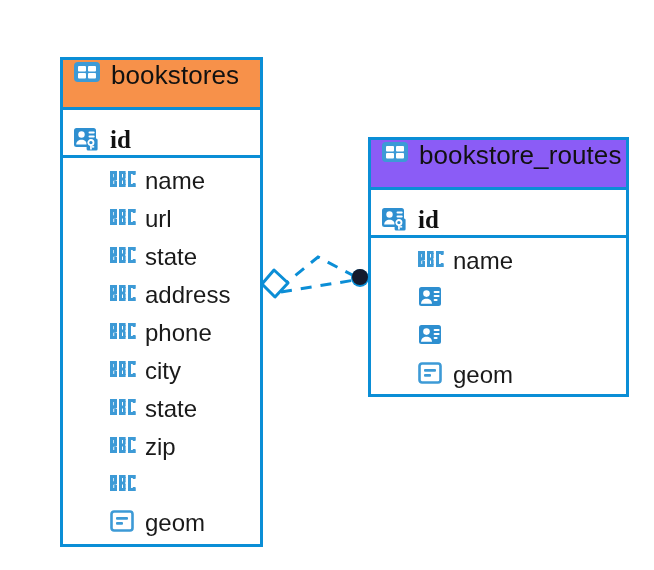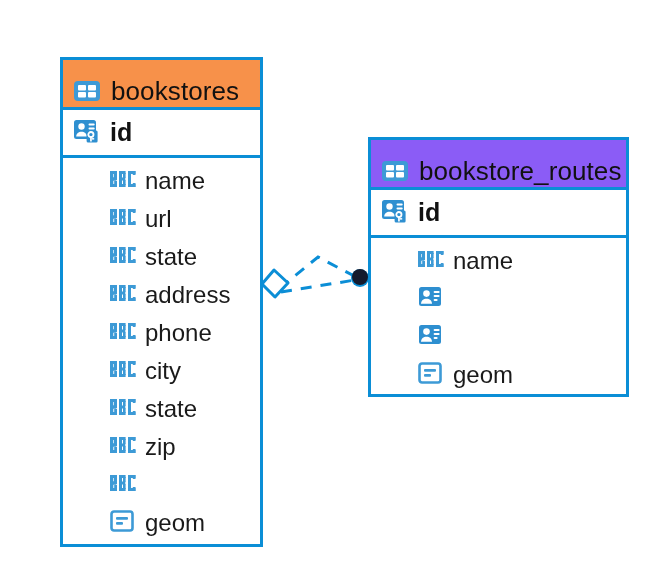--- a/index.html
+++ b/index.html
@@ -14,42 +14,43 @@
 
   .entity{
     position:absolute;
     box-sizing:border-box;
     border:3px solid #0b8ed6;
     background:#ffffff;
     z-index:3;
   }
   .entity-header{
     box-sizing:border-box;
-    display:flex;align-items:flex-end;
+    display:flex;align-items:flex-start;
     gap:10px;
     padding:0 10px;
     height:50px;
     border-bottom:3px solid #0b8ed6;
   }
   .entity-header.orange{background:#f7914a;}
   .entity-header.gray{background:#8b5cf6;}
   .entity-title{
     font-size:26px;
     color:#111111;
     letter-spacing:.1px;
     white-space:nowrap;
   }
 
   .pk-row{
     box-sizing:border-box;
-    display:flex;align-items:center;gap:9px;
+    display:flex;align-items:flex-start;gap:9px;
     height:48px;
     padding:16px 10px;
     border-bottom:3px solid #0b8ed6;
     background:#ffffff;
+    font-family:Liberation Serif, serif;
   }
   .pk-label{font-size:25px;font-weight:bold;color:#111111;}
 
   .fields{padding:4px 0 6px 0;margin-left:37px;}
   .field-row{
     display:flex;align-items:center;gap:9px;
     height:38px;
     padding:0 10px;
   }
   .field-label{font-size:24px;color:#1a1a1a;white-space:nowrap;}

